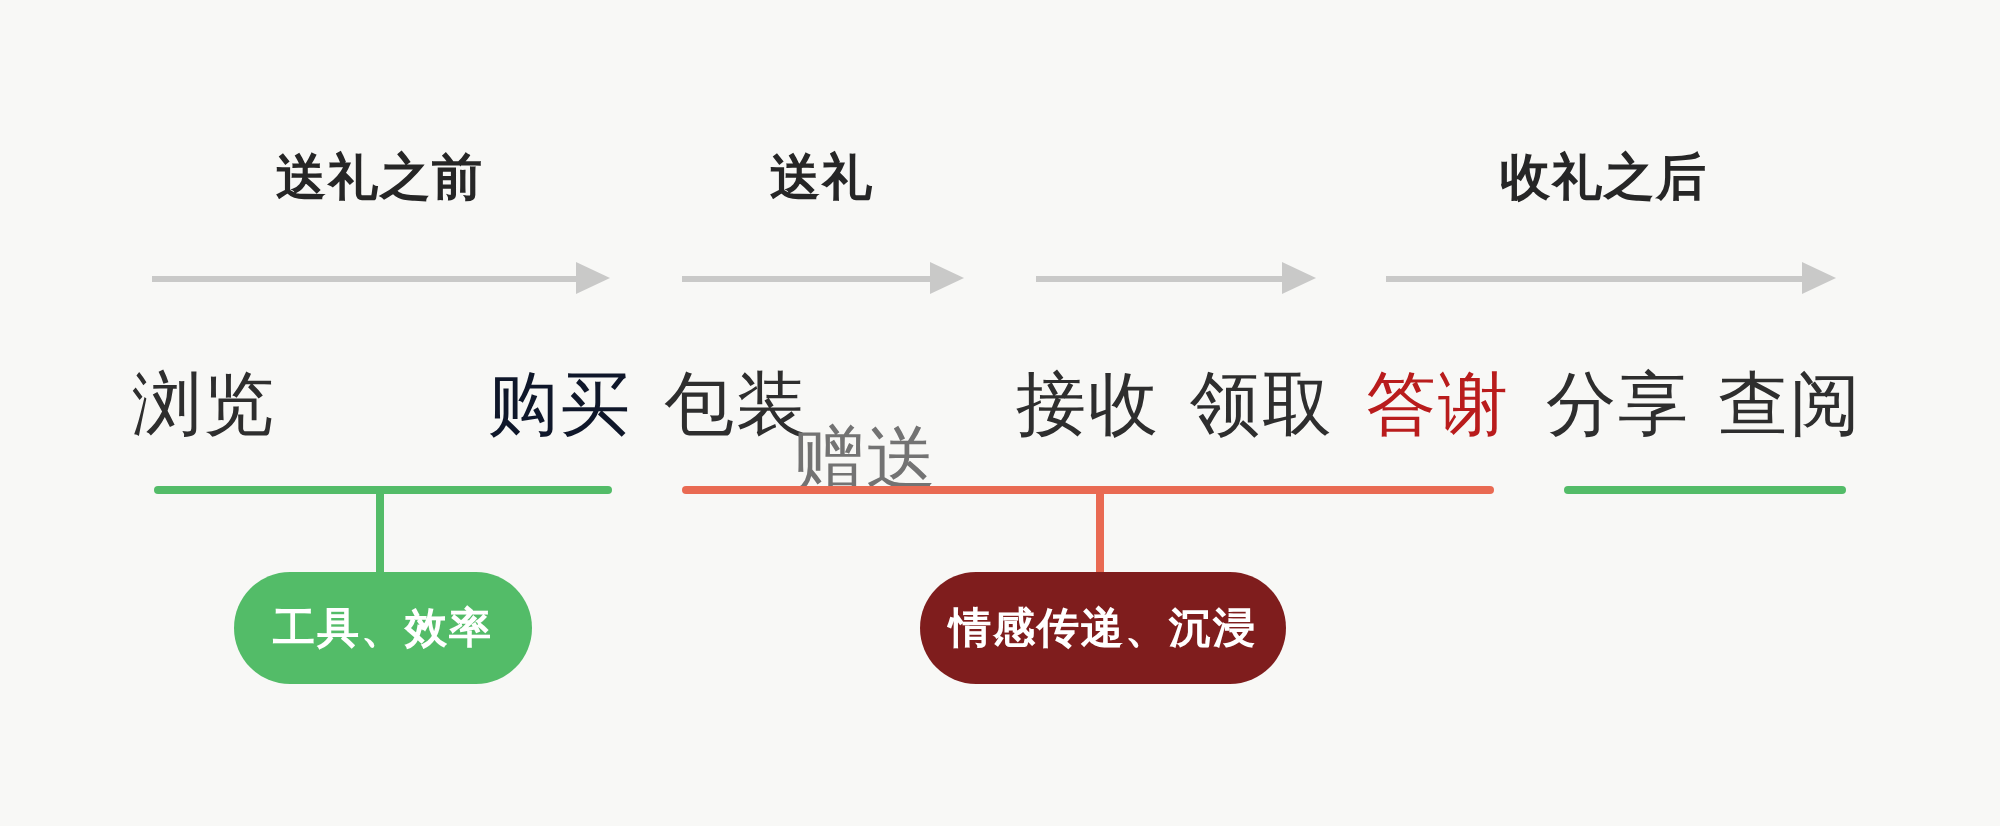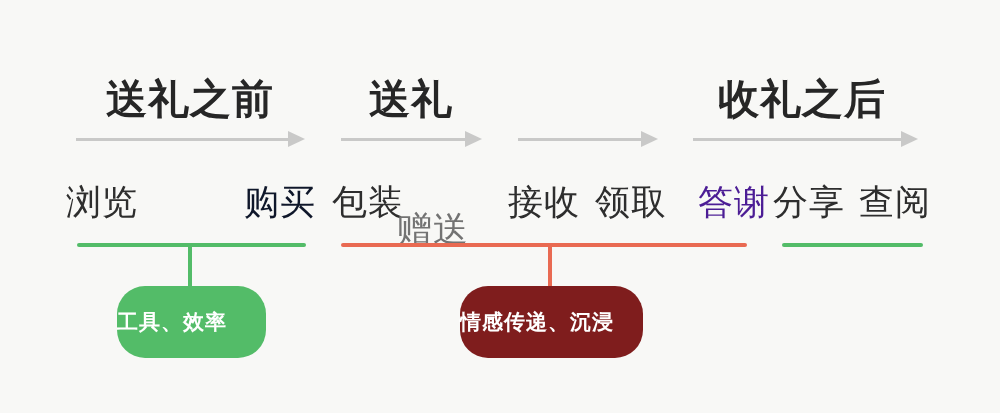--- a/index.html
+++ b/index.html
@@ -11,21 +11,21 @@
   .canvas {
     position: relative;
     width: 1000px;
     height: 413px;
     background: #f8f8f6;
   }
   .stage-title {
     position: absolute;
     top: 72px;
     transform: translateX(-50%);
-    font-size: 41px;
+    font-size: 25px;
     font-weight: 700;
     color: #262626;
     letter-spacing: 1px;
     white-space: nowrap;
   }
   .arrow {
     position: absolute;
     top: 131px;
     height: 16px;
   }
@@ -65,24 +65,25 @@
   }
   .connector {
     position: absolute;
     top: 245px;
     width: 4px;
     height: 42px;
   }
   .pill {
     position: absolute;
     top: 286px;
-    height: 72px;
+    height: 56px;
     border-radius: 28px;
     display: flex;
     align-items: center;
+    justify-content: center;
   }
   .pill span {
     font-size: 21px;
     font-weight: 700;
     letter-spacing: 1px;
     white-space: nowrap;
   }
 </style>
 </head>
 <body>
@@ -109,21 +110,21 @@
     <div class="arrow-line" style="background-color: rgb(201, 201, 200);"></div>
     <div class="arrow-head" style="border-left-color: rgb(201, 201, 200);"></div>
   </div>
 
   <span class="step" style="left: 102px; color: rgb(46, 46, 46);">浏览</span>
   <span class="step" style="left: 280px; color: #0f172a;">购买</span>
   <span class="step" style="left: 368px; color: rgb(46, 46, 46);">包装</span>
   <span class="step" style="left: 433px; color: #737373; margin-top: 27px;">赠送</span>
   <span class="step" style="left: 544px; color: rgb(46, 46, 46);">接收</span>
   <span class="step" style="left: 631px; color: rgb(46, 46, 46);">领取</span>
-  <span class="step" style="left: 734px; color: #4c1d95;">答谢</span>
+  <span class="step" style="left: 719px; color: #b91c1c;">答谢</span>
   <span class="step" style="left: 809px; color: rgb(46, 46, 46);">分享</span>
   <span class="step" style="left: 895px; color: rgb(46, 46, 46);">查阅</span>
 
   <div class="bracket-line" style="left: 77px; width: 229px; background-color: rgb(83, 188, 104);"></div>
   <div class="bracket-line" style="left: 341px; width: 406px; background-color: rgb(233, 106, 82);"></div>
   <div class="bracket-line" style="left: 782px; width: 141px; background-color: rgb(83, 188, 104);"></div>
 
   <div class="connector" style="left: 188px; background-color: rgb(83, 188, 104);"></div>
   <div class="connector" style="left: 548px; background-color: rgb(233, 106, 82);"></div>
 

